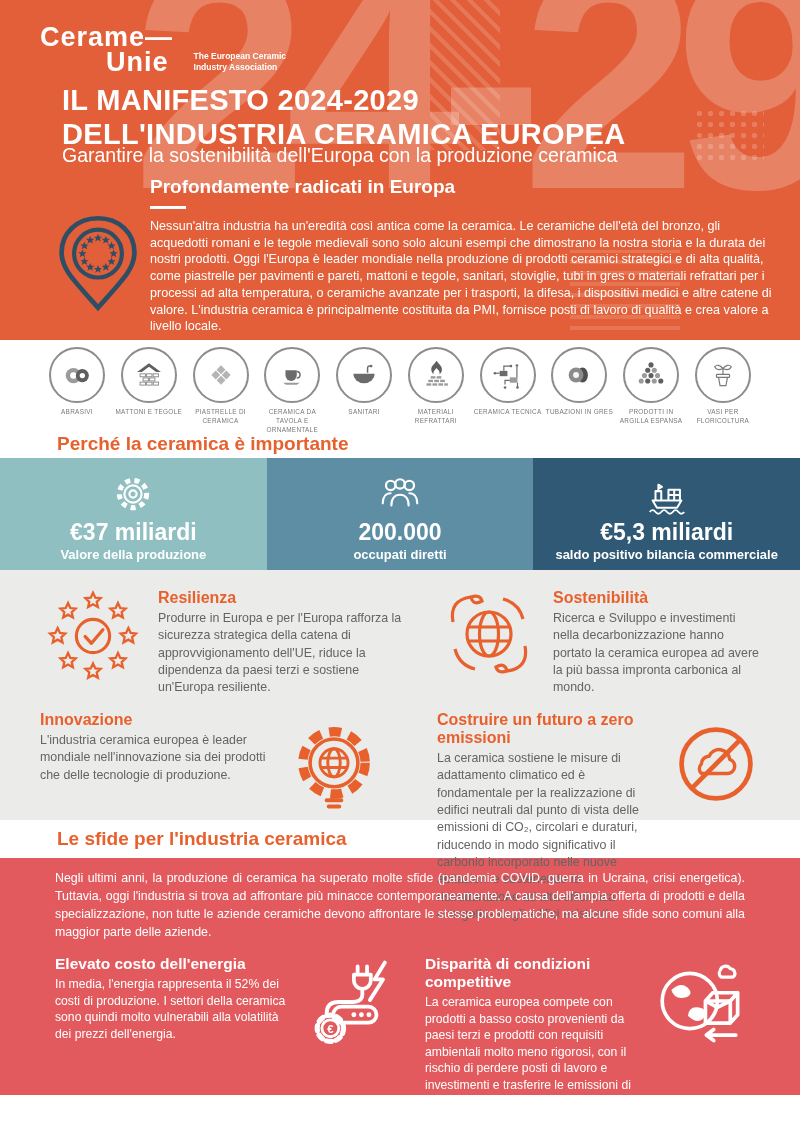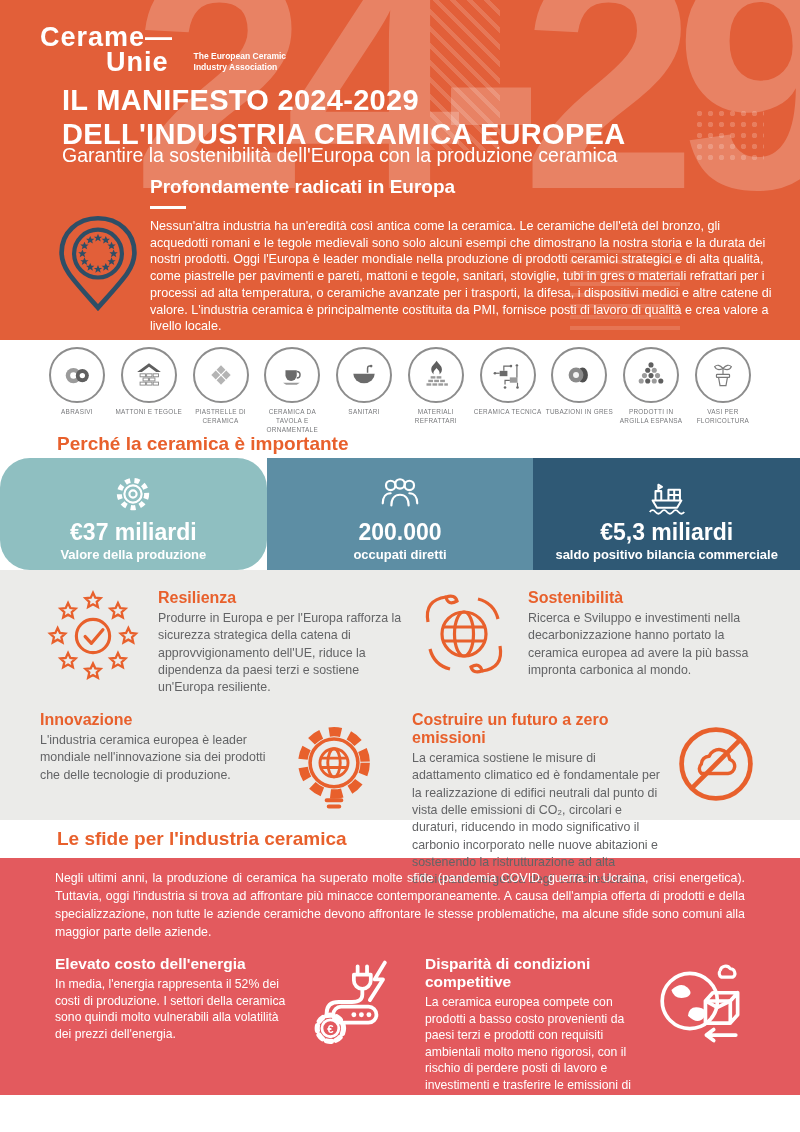--- a/index.html
+++ b/index.html
@@ -44,30 +44,30 @@
   
   .band { background:#ffffff; }
   .band h2 { margin-left:57px; font-size:19px; font-weight:600; color:#e8602c; }
   .why-heading { height:26px; }
   .why-heading h2 { line-height:24px; }
   .challenges-heading { height:38px; padding-top:8px; }
 
   
   .stats { height:112px; display:flex; color:#ffffff; }
   .stat { flex:1 1 0; text-align:center; padding-top:12px; }
-  .stat-1 { background:#8fbfc1;border-radius:30px; }
+  .stat-1 { background:#8fbfc1; }
   .stat-2 { background:#5d8ea4; }
   .stat-3 { background:#2f5975; }
   .stat-icon { height:48px; display:flex; align-items:center; justify-content:center; color:#fff; }
   .stat-value { font-size:23px; font-weight:800; line-height:1.1; margin-top:2px; }
   .stat-label { font-size:13px; font-weight:700; margin-top:2px; }
 
   
   .features { height:250px; background:#ebebe9; padding:14px 40px 0;
-              display:grid; grid-template-columns:368px 1fr; gap:14px 4px; }
+              display:grid; grid-template-columns:368px 1fr; gap:14px 29px; }
   .feature { display:flex; gap:12px; align-items:flex-start; }
   .feature .fi { flex:0 0 auto; color:#e8602c; display:flex; justify-content:center; }
   .feature .ft { flex:1 1 auto; padding-top:5px; }
   .feature h3 { font-size:16px; font-weight:700; color:#e8602c; margin-bottom:3px; }
   .feature p { font-size:12.4px; line-height:1.4; color:#636466; }
   .feature.no-pad .ft { padding-top:0; }
 
   
   .challenges { height:237px; background:#e35a5e; color:#ffffff; padding:12px 55px 0; }
   .ch-intro { font-size:12.4px; line-height:1.45; text-align:justify; }

